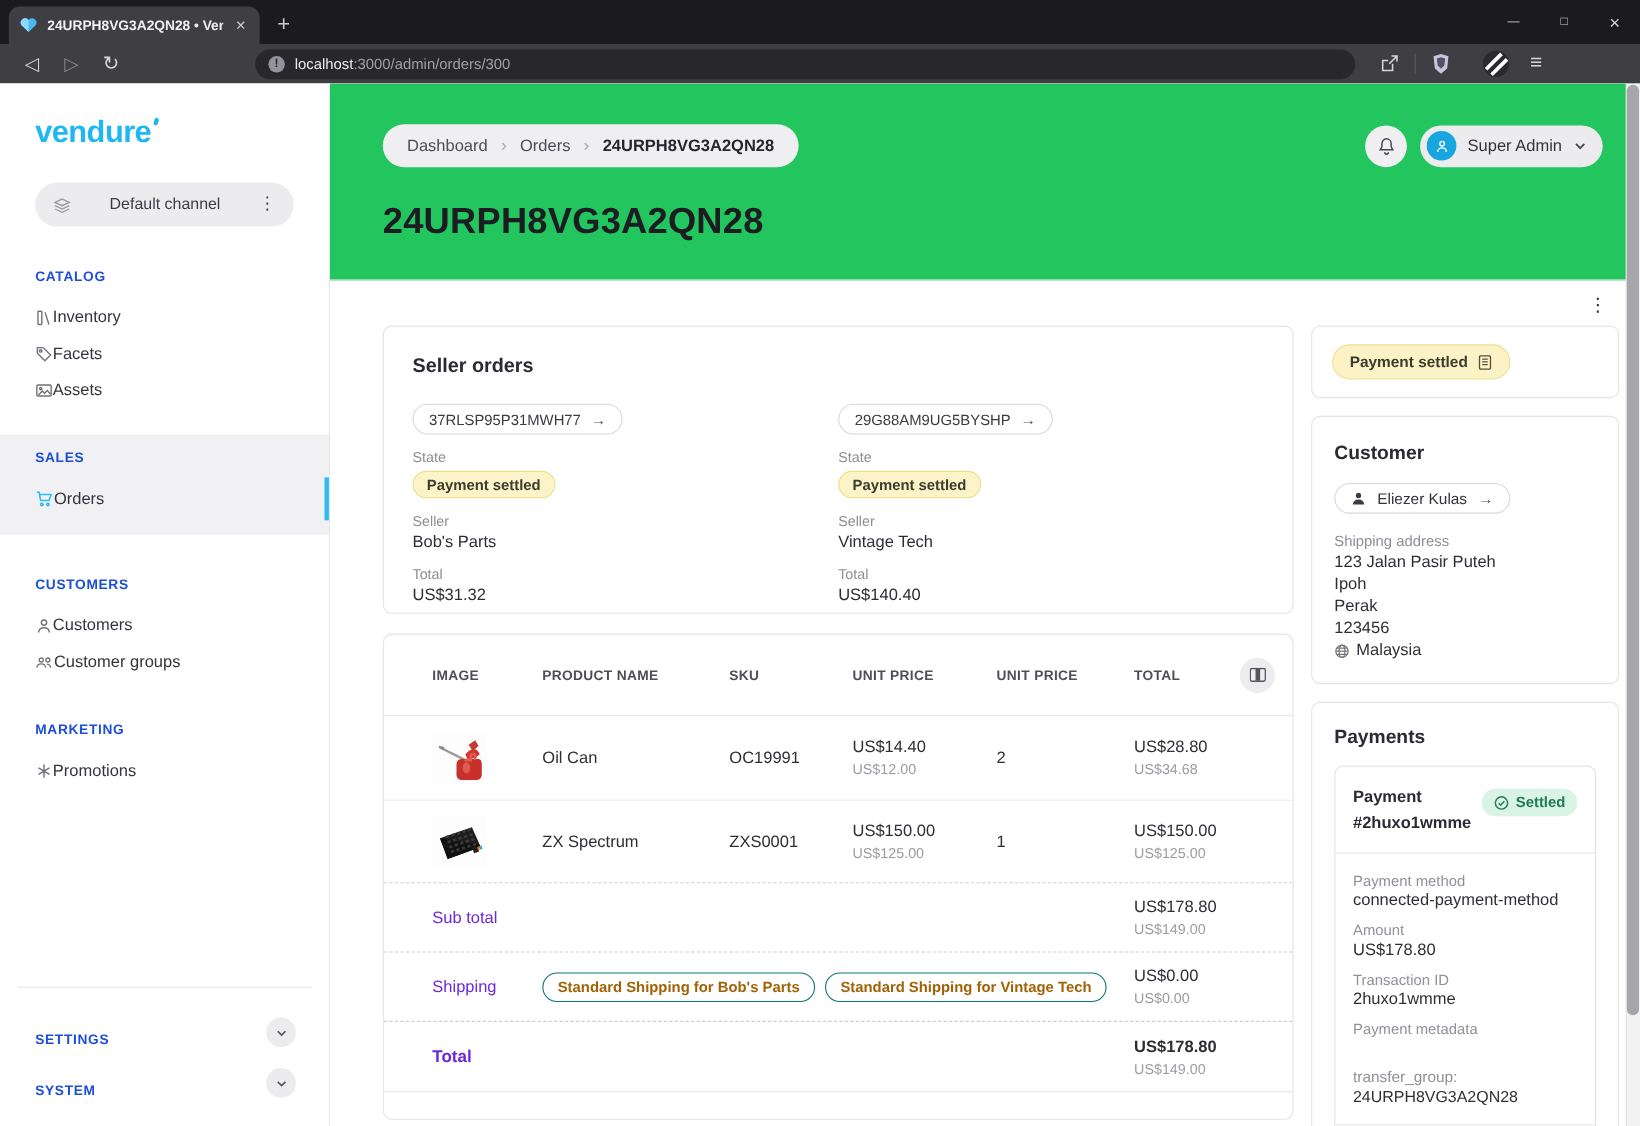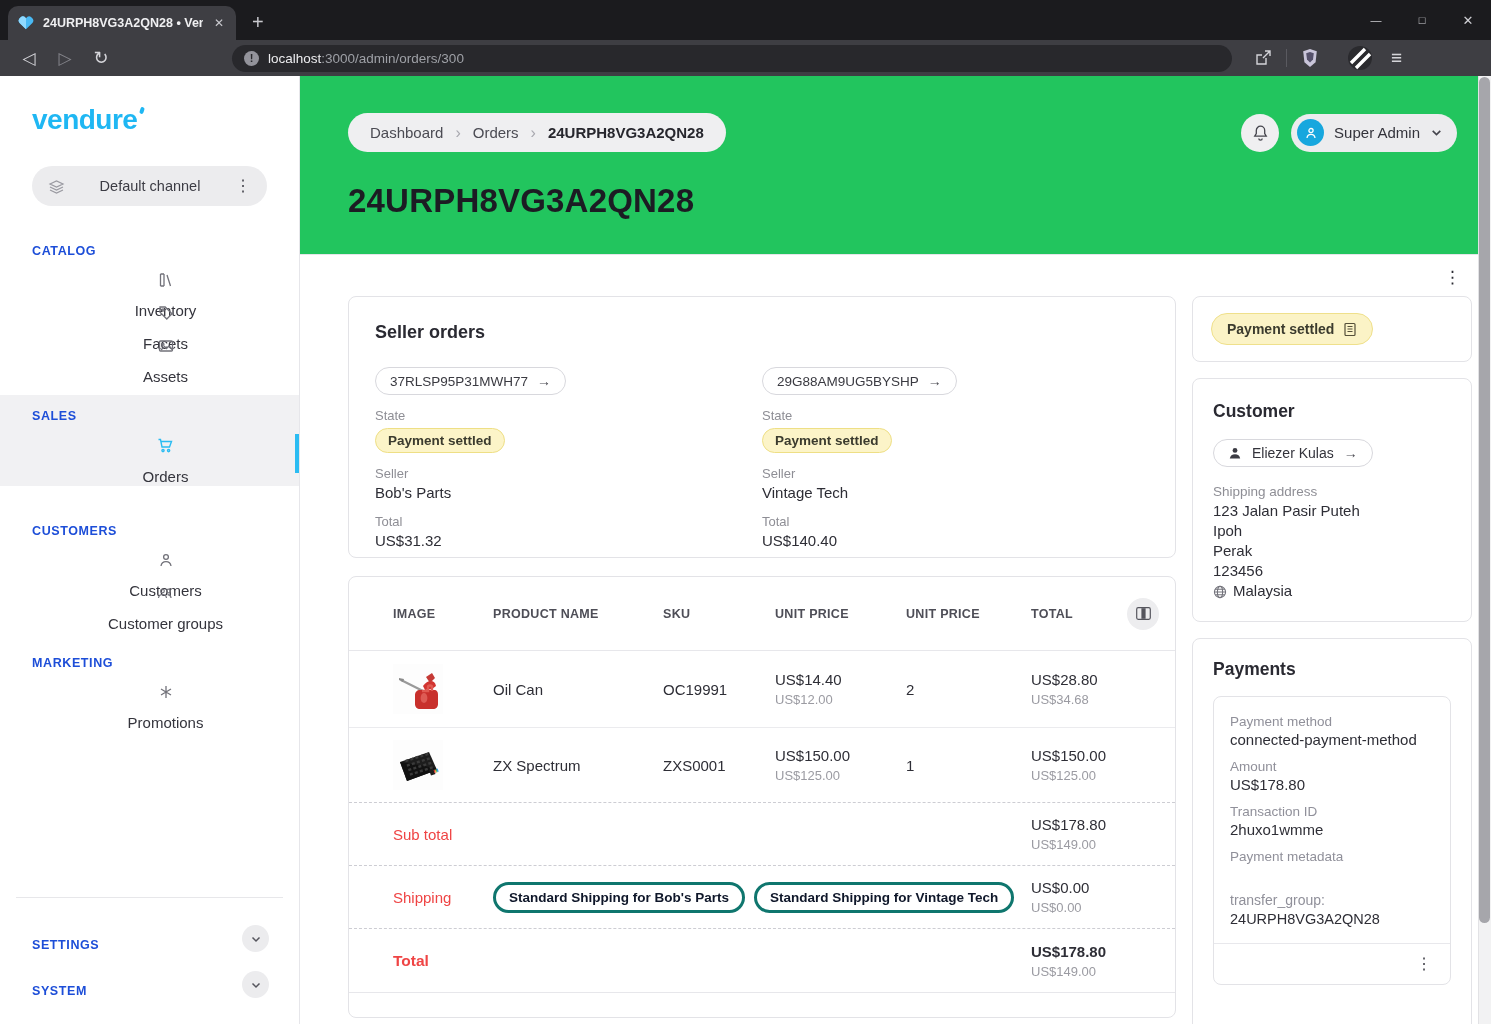--- a/index.html
+++ b/index.html
@@ -40,22 +40,22 @@
              display:flex; flex-direction:column; padding-top:28px; }
   .logo { margin-left:32px; font-size:28px; font-weight:700; color:#1fb7f3; letter-spacing:-0.5px; position:relative; width:max-content; }
   .logo::after { content:""; position:absolute; top:3px; right:-7px; width:4px; height:7px; background:#1fb7f3; border-radius:2px; transform:rotate(18deg); }
   .channel-pill { margin:30px 32px 0; height:40px; background:#ececee; border-radius:20px;
                   display:flex; align-items:center; padding:0 16px; }
   .channel-pill .label { flex:1; text-align:center; font-size:14.5px; color:#3c3c44; }
   .kebab { color:#4a4a52; font-size:16px; letter-spacing:0; line-height:1; }
 
   .nav-label { margin:0 0 0 32px; font-size:12.5px; letter-spacing:0.6px; color:#1d4ed8; font-weight:700; }
   .nav-items { margin-top:14px; }
-  .nav-item { display:flex; align-items:center; gap:14px; padding:0 0 0 32px; height:33px;
-              font-size:15px; color:#34343c; position:relative;flex-direction:column; }
+  .nav-item { display:flex; align-items:center; padding:0 0 0 32px; height:33px;
+              font-size:15px; color:#34343c; position:relative; }
   .nav-item svg { flex:0 0 auto; }
   .sec { margin-top:38px; }
   .sec-sales { margin-top:24px; background:#f1f1f3; padding:14px 0 16px; }
   .sec-sales .nav-item.active::after { content:""; position:absolute; right:0; top:-3px; bottom:-3px; width:4px;
               background:#2bbcf2; }
   .sidebar-bottom { margin-top:auto; padding-bottom:26px; }
   .side-divider { height:1px; background:#e7e7ea; margin:0 16px 8px; }
   .collapse-row { display:flex; align-items:flex-end; justify-content:space-between; padding:0 30px 0 32px; height:46px; }
   .collapse-row .nav-label { margin:0; }
   .chev-circle { width:27px; height:27px; border-radius:50%; background:#ececee; display:flex; align-items:center; justify-content:center; }
@@ -106,25 +106,25 @@
   .prod-row1 { height:77px; border-bottom:1px solid #ebebee; }
   .prod-row2 { height:75px; border-bottom:1px dashed #cdcdd3; }
   .prod-img { width:50px; height:50px; }
   .cell-text { font-size:15px; color:#2e2e36; }
   .p-main { font-size:15px; color:#2e2e36; }
   .p-old { font-size:13px; color:#9b9ba2; margin-top:4px; }
   .sum-row { height:63px; }
   .sum-sub { border-bottom:1px dashed #cdcdd3; }
   .sum-ship { border-bottom:1px dashed #cdcdd3; }
   .sum-total { height:64px; border-bottom:1px solid #e7e7eb; }
-  .sum-label { font-size:15px; color:#ef4444; grid-column:1; }
+  .sum-label { font-size:15px; color:#6d28d9; grid-column:1; }
   .sum-label.bold { font-weight:700; font-size:15.5px; }
   .ship-pills { grid-column:2 / 6; display:flex; gap:9px; }
-  .ship-pill { border:3px solid #0f766e; border-radius:16px; padding:5px 13px; font-size:13.5px;
-               font-weight:600; color:#0f172a; white-space:nowrap; }
+  .ship-pill { border:1px solid #0f766e; border-radius:16px; padding:5px 13px; font-size:13.5px;
+               font-weight:600; color:#a16207; white-space:nowrap; }
   .sum-value { grid-column:6; }
   .sum-value .p-main.bold { font-weight:700; }
 
   
   .state-card { padding:16px 18px; }
   .pill-settled { display:inline-flex; align-items:center; gap:9px; background:#fbf3c6; border:1px solid #efe08b;
                   border-radius:17px; padding:7px 15px; font-size:14px; font-weight:700; color:#3b3b2e; }
   .customer-card { margin-top:16px; padding:22px 20px; }
   .card-h2 { font-size:17.5px; font-weight:700; color:#2a2a32; }
   .cust-pill { display:inline-flex; align-items:center; gap:10px; border:1px solid #d8d8dd; border-radius:16px;
@@ -544,20 +544,33 @@
                 <ellipse cx="7" cy="7" rx="2.6" ry="5.6"></ellipse>
                 <path d="M1.6 7h10.8M2.3 4.2h9.4M2.3 9.8h9.4"></path>
               </svg>
             <span>Malaysia</span>
           </div>
         </div>
 
         <div class="card payments-card">
           <div class="card-h2">Payments</div>
           <div class="pay-inner">
+            <div class="pay-head">
+              <div class="pay-title">
+                <div>Payment</div>
+                <div>#2huxo1wmme</div>
+              </div>
+              <span class="pill-green">
+                <svg width="14" height="14" viewBox="0 0 14 14" fill="none" stroke="#217a56" stroke-width="1.3">
+                    <circle cx="7" cy="7" r="5.6"></circle>
+                    <path d="m4.4 7.2 1.8 1.8 3.4-3.6"></path>
+                  </svg>
+                <span>Settled</span>
+              </span>
+            </div>
             <div class="pay-body">
               <div class="pay-label">Payment method</div>
               <div class="pay-value">connected-payment-method</div>
               <div class="pay-label">Amount</div>
               <div class="pay-value">US$178.80</div>
               <div class="pay-label">Transaction ID</div>
               <div class="pay-value">2huxo1wmme</div>
               <div class="pay-label">Payment metadata</div>
               <div class="meta-key">transfer_group:</div>
               <div class="meta-val">24URPH8VG3A2QN28</div>

